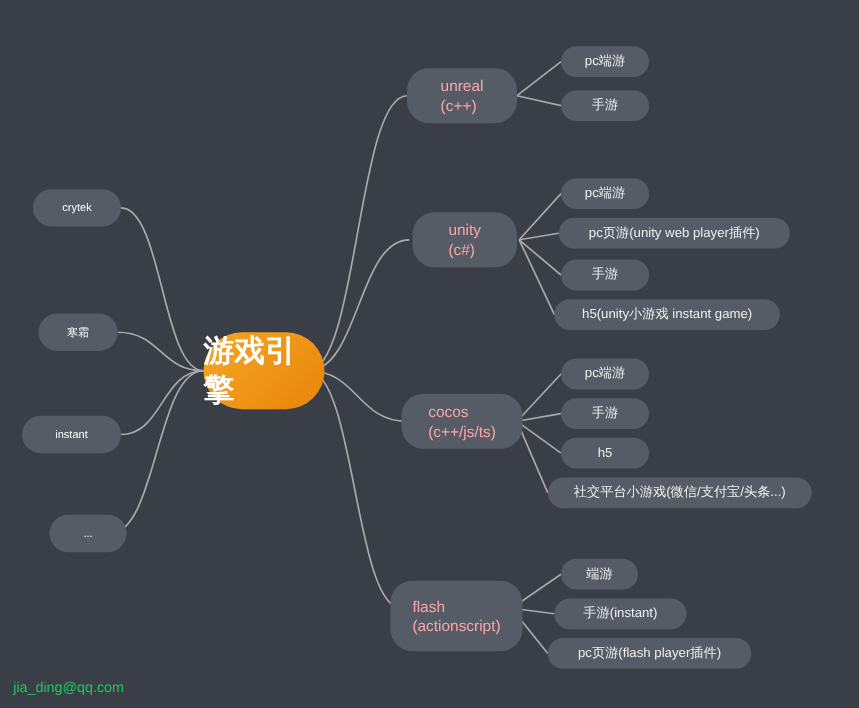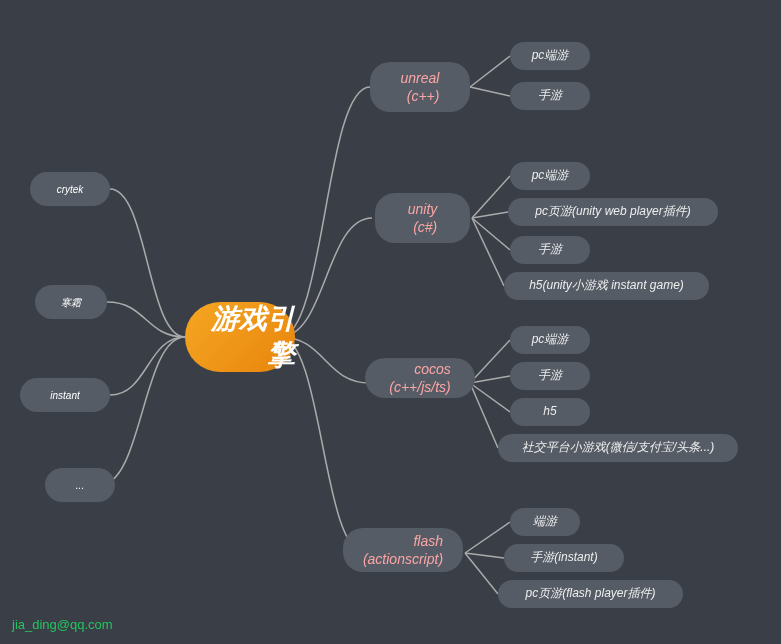--- a/index.html
+++ b/index.html
@@ -16,23 +16,22 @@
       top: 0; left: 0;
       width: 781px;
       height: 644px;
     }
     .node-box {
       position: absolute;
       border-radius: 20px;
       display: flex;
       align-items: center;
       justify-content: center;
-      text-align: right;
+      text-align: left;
       line-height: 1.3;
-      font-style: italic;
     }
     .node-center {
       background: linear-gradient(135deg, #f5a623, #e8850c);
       color: #fff;
       font-size: 28px;
       font-weight: bold;
       width: 110px;
       height: 70px;
       border-radius: 50px;
     }
@@ -133,38 +132,38 @@
 <div class="node-box node-leaf" style="left:508px; top:198px; width:210px; height:28px;">
   <span>pc页游(unity web player插件)</span>
 </div>
 <div class="node-box node-leaf" style="left:510px; top:236px; width:80px; height:28px;">
   <span>手游</span>
 </div>
 <div class="node-box node-leaf" style="left:504px; top:272px; width:205px; height:28px;">
   <span>h5(unity小游戏 instant game)</span>
 </div>
 
-<div class="node-box node-main" style="left:365px; top:358px; width:110px; height:40px; white-space:pre-line;">
+<div class="node-box node-main" style="left:365px; top:358px; width:110px; height:50px; white-space:pre-line;">
   <span>cocos
 (c++/js/ts)</span>
 </div>
 <div class="node-box node-leaf" style="left:510px; top:326px; width:80px; height:28px;">
   <span>pc端游</span>
 </div>
 <div class="node-box node-leaf" style="left:510px; top:362px; width:80px; height:28px;">
   <span>手游</span>
 </div>
 <div class="node-box node-leaf" style="left:510px; top:398px; width:80px; height:28px;">
   <span>h5</span>
 </div>
 <div class="node-box node-leaf" style="left:498px; top:434px; width:240px; height:28px;">
   <span>社交平台小游戏(微信/支付宝/头条...)</span>
 </div>
 
-<div class="node-box node-main" style="left:343px; top:528px; width:120px; height:44px; white-space:pre-line;">
+<div class="node-box node-main" style="left:355px; top:528px; width:120px; height:64px; white-space:pre-line;">
   <span>flash
 (actionscript)</span>
 </div>
 <div class="node-box node-leaf" style="left:510px; top:508px; width:70px; height:28px;">
   <span>端游</span>
 </div>
 <div class="node-box node-leaf" style="left:504px; top:544px; width:120px; height:28px;">
   <span>手游(instant)</span>
 </div>
 <div class="node-box node-leaf" style="left:498px; top:580px; width:185px; height:28px;">

